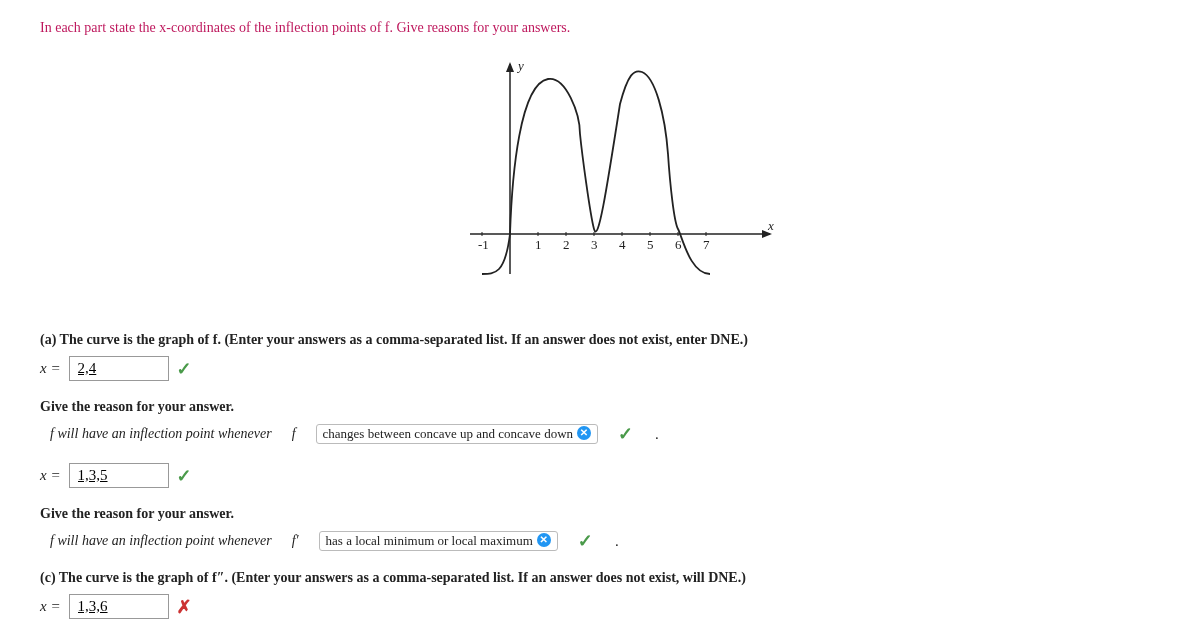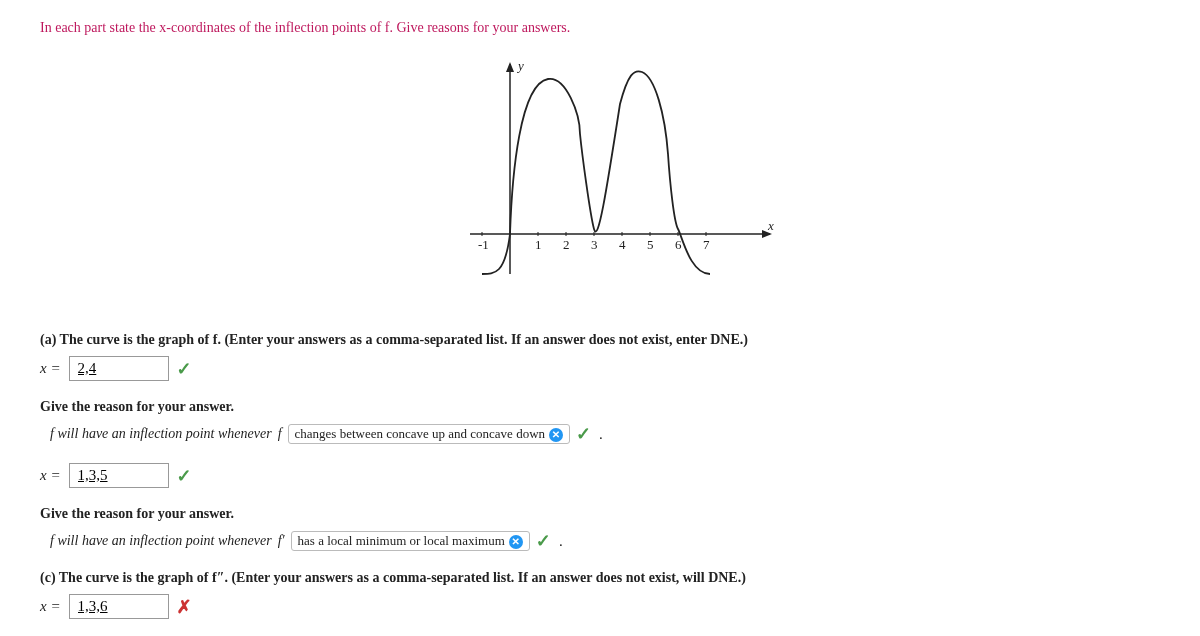--- a/index.html
+++ b/index.html
@@ -56,27 +56,27 @@
       font-size: 18px;
       font-weight: bold;
     }
     .reason-block {
       margin-left: 10px;
       margin-bottom: 6px;
     }
     .reason-line {
       display: flex;
       align-items: center;
-      gap: 6px;
+      gap: 20px;
       font-size: 14px;
     }
     .italic { font-style: italic; }
     .dropdown-pill {
       display: inline-flex;
-      align-items: flex-end;
+      align-items: flex-start;
       background: #fff;
       border: 1px solid #bbb;
       border-radius: 3px;
       padding: 1px 6px;
       font-size: 13px;
       gap: 4px;
       cursor: pointer;
     }
     .dropdown-pill .circle-icon {
       display: inline-block;

